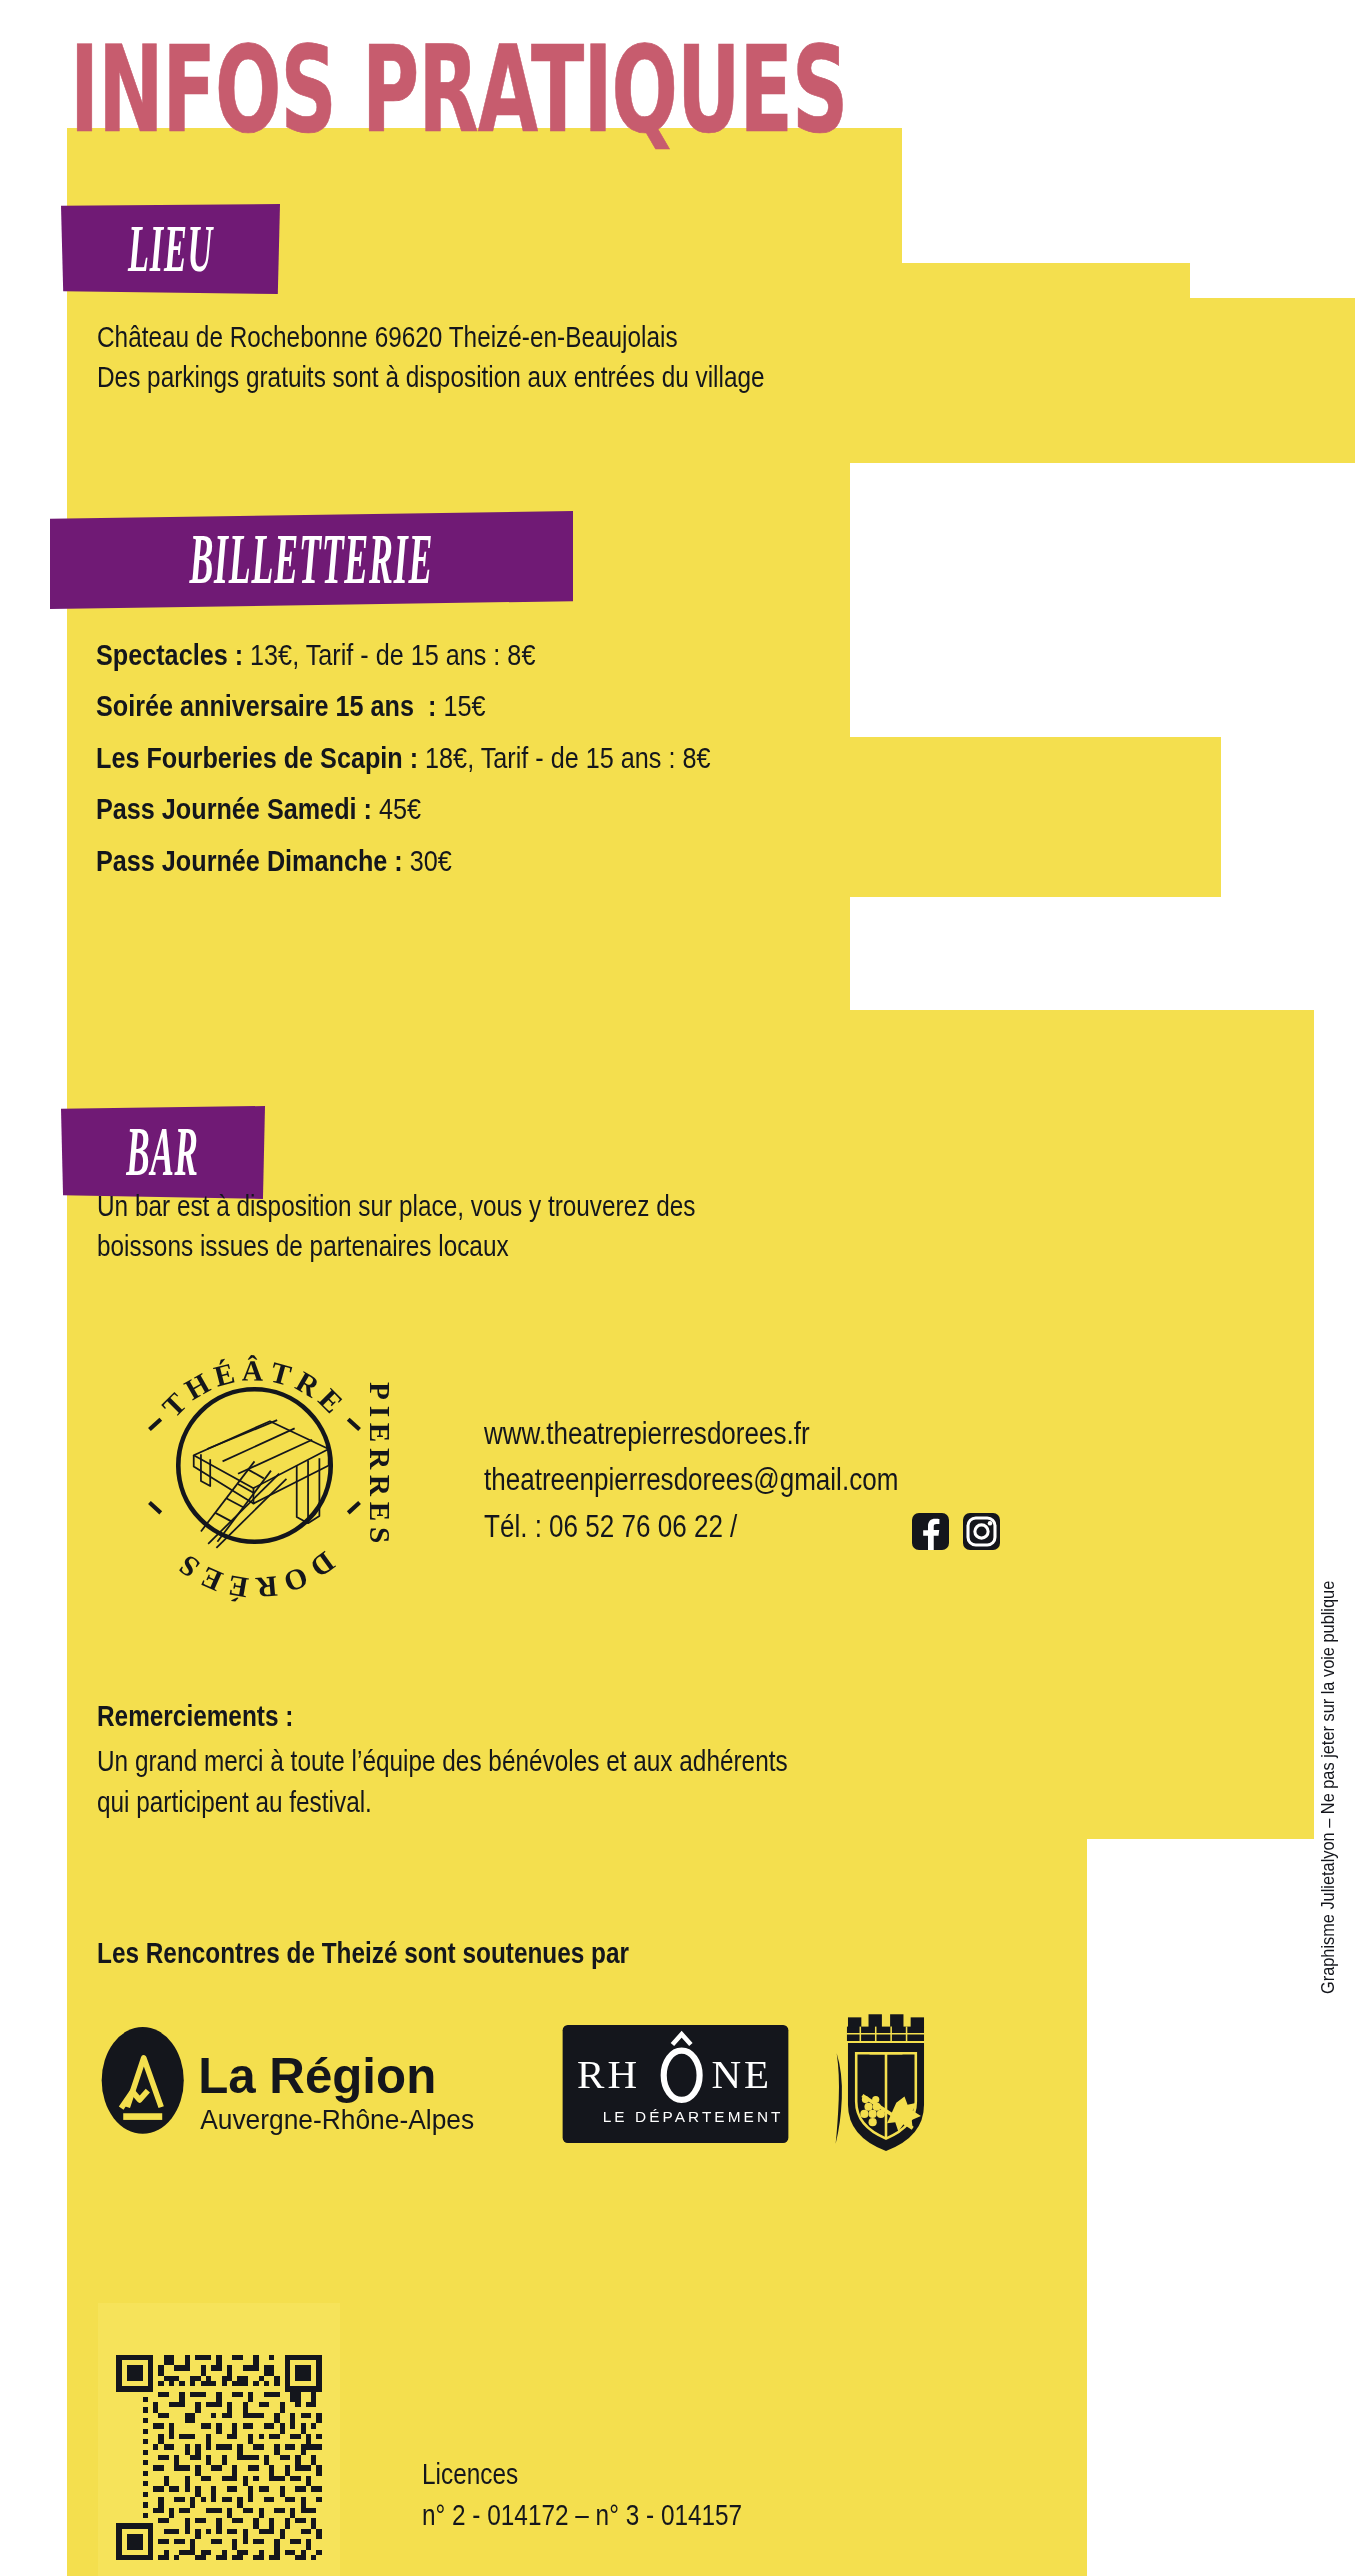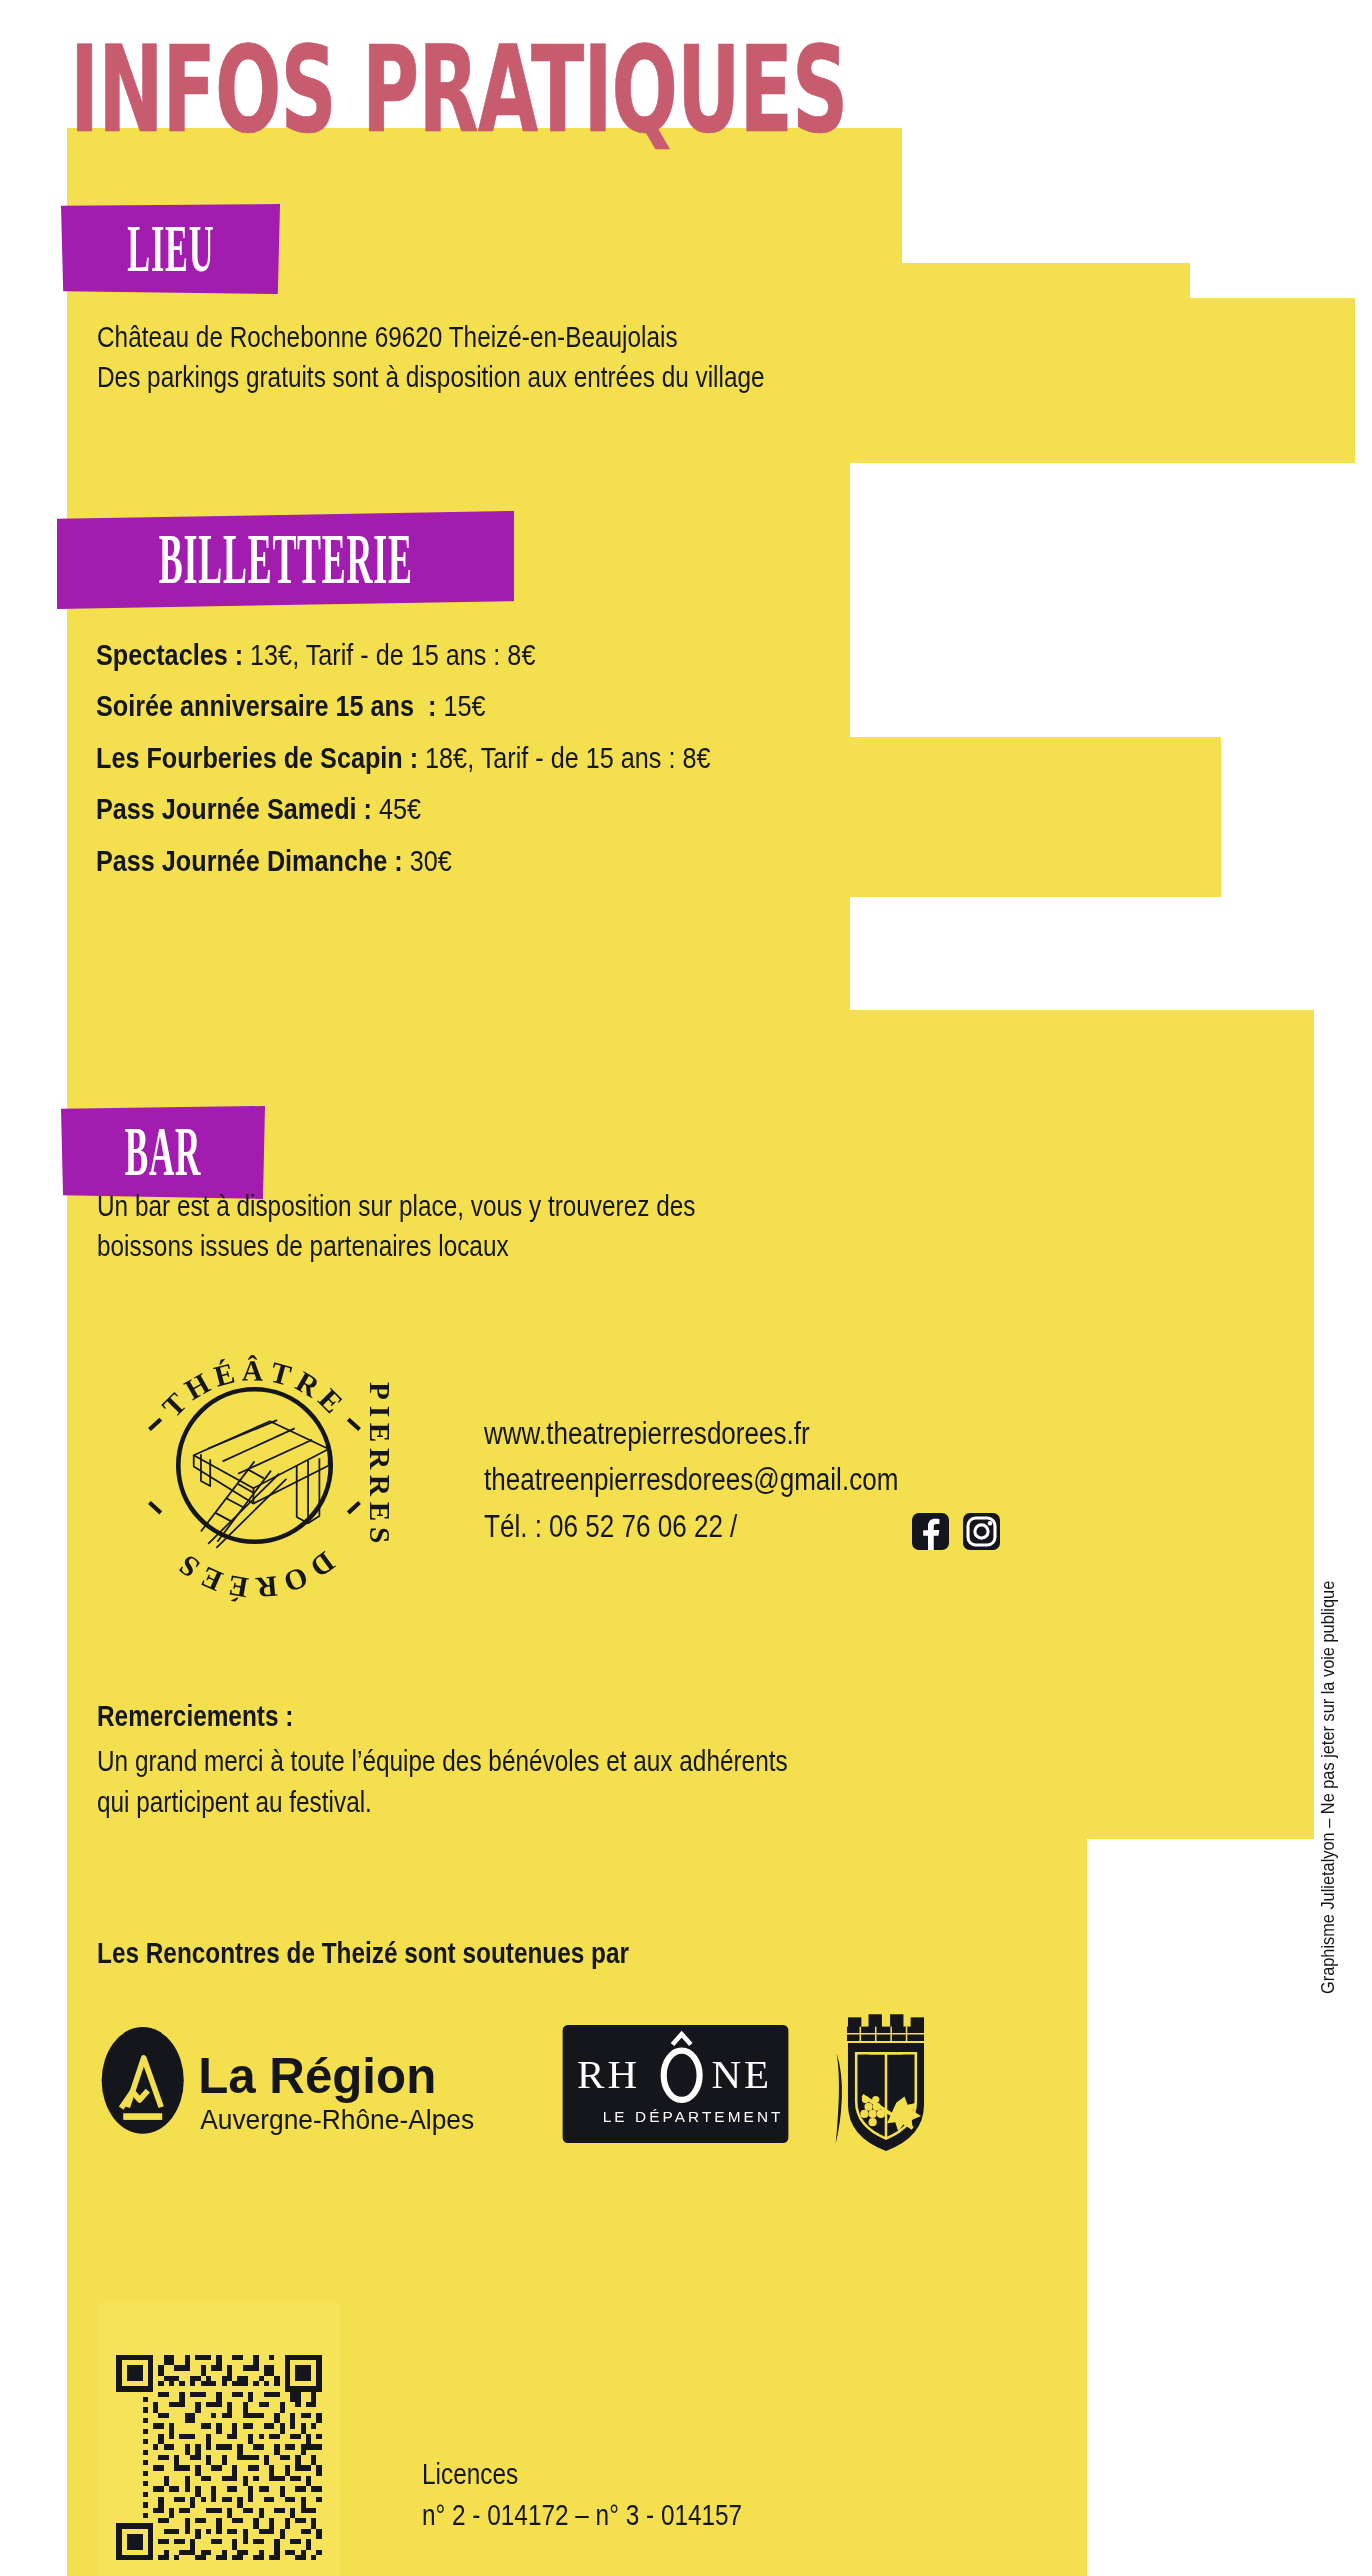--- a/index.html
+++ b/index.html
@@ -18,30 +18,30 @@
 
   
   #title{position:absolute;left:70px;top:30px;
          font-family:"DejaVu Sans",sans-serif;
          font-size:84px;font-weight:bold;letter-spacing:-1px;
          color:#C75C6E;line-height:1;
          transform:scaleY(1.42) scaleX(0.93);transform-origin:left top;
          -webkit-text-stroke:0.5px #C75C6E;white-space:nowrap;}
 
   
-  .tag{position:absolute;background:#a21caf;display:flex;align-items:center;
-       justify-content:center;}
+  .tag{position:absolute;background:#701a75;display:flex;align-items:center;
+       justify-content:center;font-style:italic;}
   .tag span{font-family:"Liberation Serif",serif;font-weight:bold;color:#ffffff;
        letter-spacing:1px;line-height:1;
        transform:scaleY(1.55) scaleX(0.78);transform-origin:center center;
        white-space:nowrap;}
   #tag-lieu{left:61px;top:204px;width:219px;height:90px;
             clip-path:polygon(0 2%,100% 0,99% 100%,1% 97%);}
   #tag-lieu span{font-size:44px;}
-  #tag-bill{left:57px;top:511px;width:457px;height:98px;
+  #tag-bill{left:50px;top:511px;width:523px;height:98px;
             clip-path:polygon(0 8%,100% 0,100% 92%,0 100%);}
   #tag-bill span{font-size:46px;}
   #tag-bar{left:61px;top:1106px;width:204px;height:93px;
            clip-path:polygon(0 3%,100% 0,99% 100%,1% 96%);}
   #tag-bar span{font-size:45px;}
 
   
   .body-txt{position:absolute;color:#14161C;
             font-family:"Liberation Sans",sans-serif;
             font-size:29px;line-height:40px;

